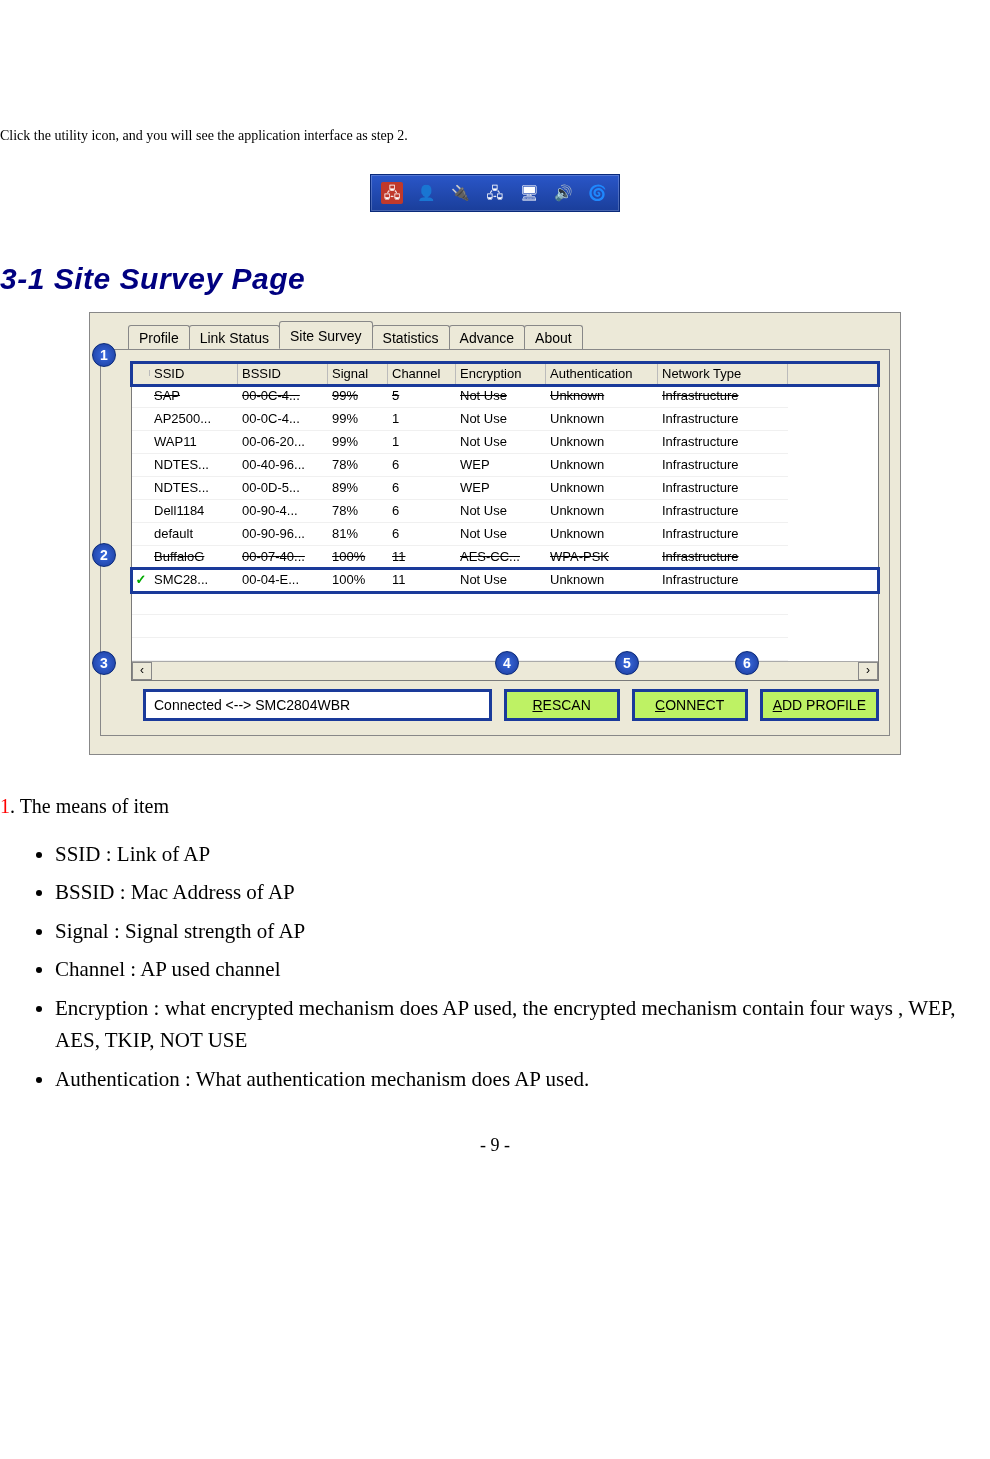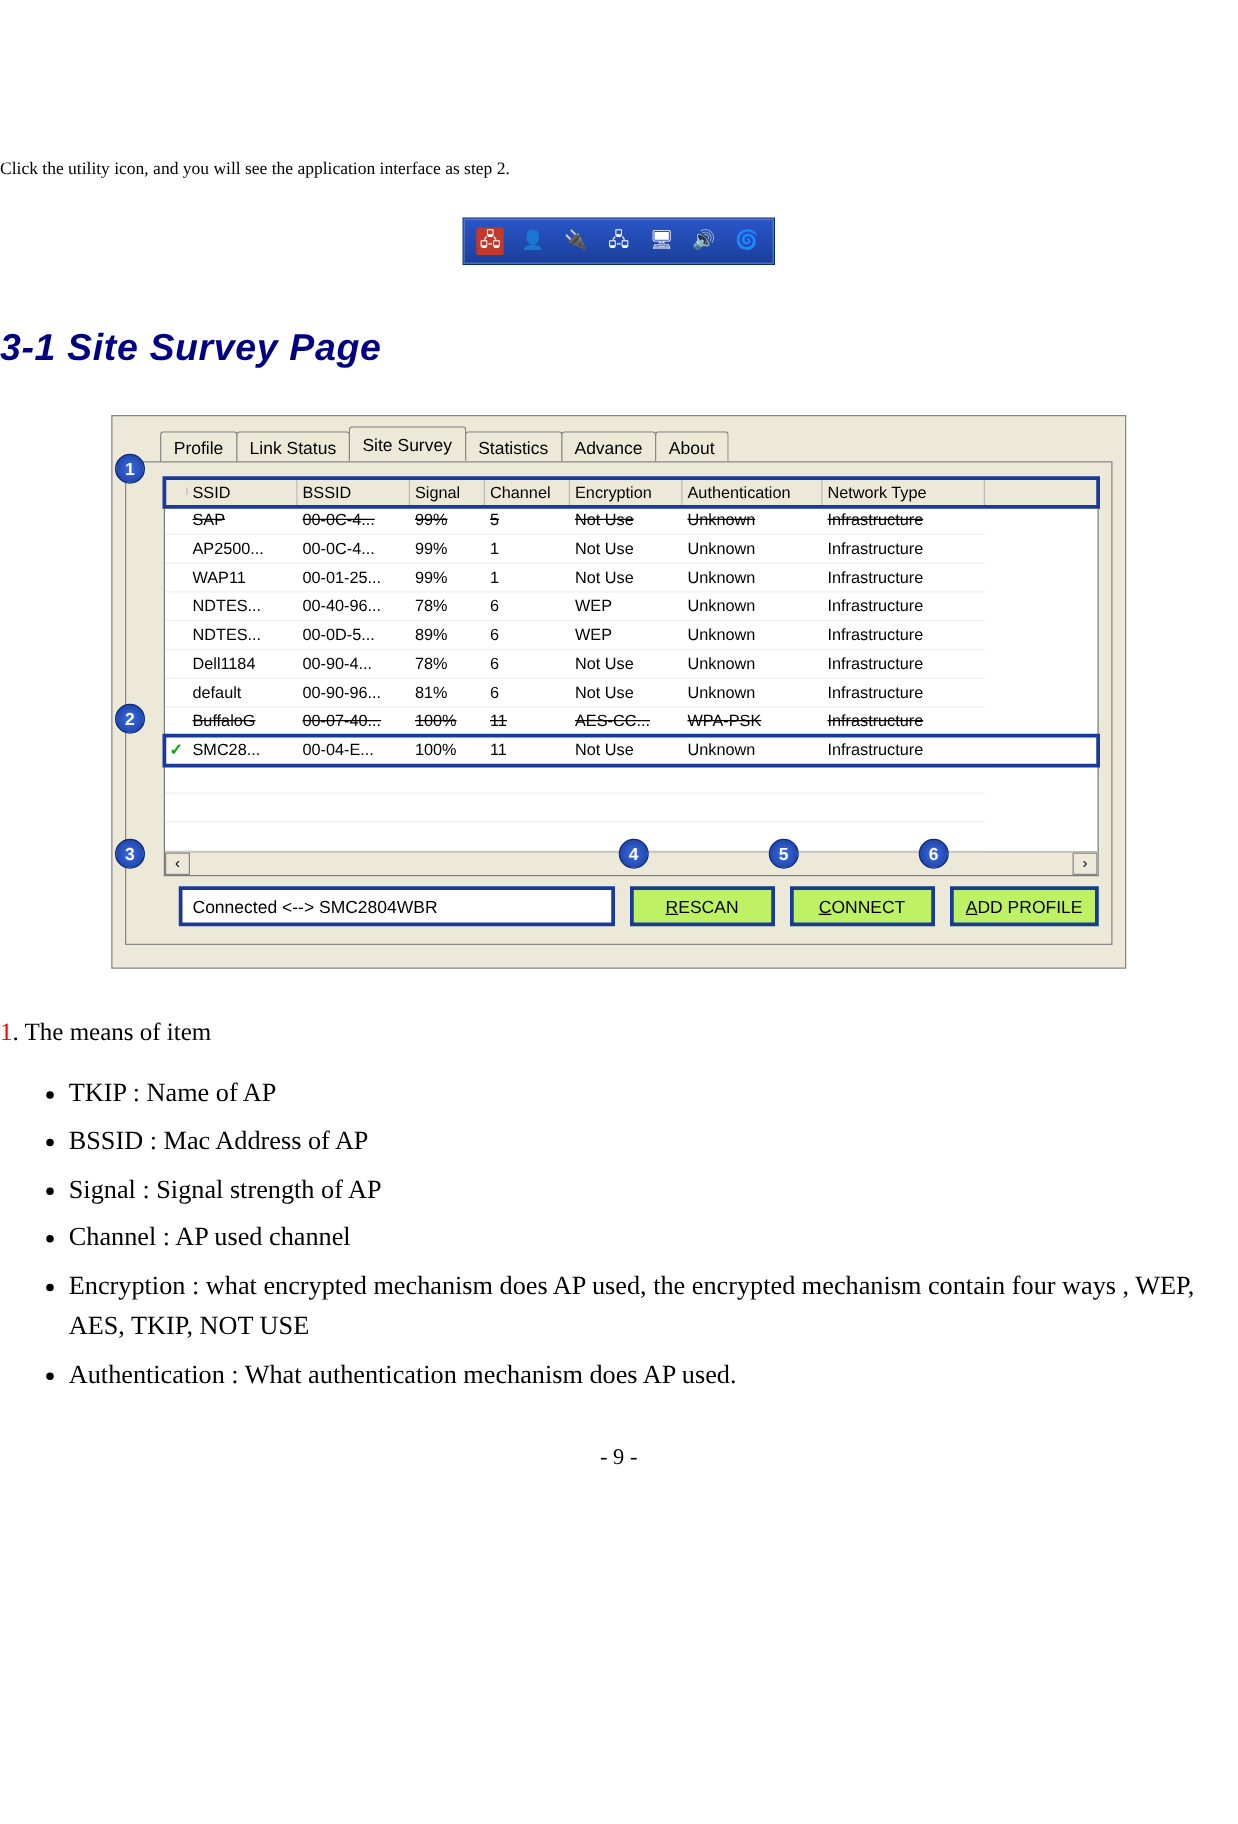--- a/index.html
+++ b/index.html
@@ -51,21 +51,21 @@
     line-height: 22px;
     text-align: center;
     font-size: 15px;
   }
   h2.section {
     font-family: Arial, sans-serif;
     font-weight: bold;
     font-style: italic;
     color: #000080;
     font-size: 30px;
-    margin: 30px 0 36px 0;
+    margin: 30px 0 16px 0;
     letter-spacing: 0.5px;
   }
   
   .shot {
     width: 790px;
     margin: 0 auto 40px auto;
     background: #ece9d8;
     border: 1px solid #888;
     padding: 8px 10px 18px 10px;
     position: relative;
@@ -304,21 +304,21 @@
               <div>00-0C-4...</div>
               <div>99%</div>
               <div>1</div>
               <div>Not Use</div>
               <div>Unknown</div>
               <div>Infrastructure</div>
             </div>
             <div class="lv-row">
               <div class="iconcell"></div>
               <div>WAP11</div>
-              <div>00-01-25...</div>
+              <div>00-06-20...</div>
               <div>99%</div>
               <div>1</div>
               <div>Not Use</div>
               <div>Unknown</div>
               <div>Infrastructure</div>
             </div>
             <div class="lv-row">
               <div class="iconcell"></div>
               <div>NDTES...</div>
               <div>00-40-96...</div>
@@ -424,21 +424,21 @@
         <div class="btn blue-border"><u>C</u><span>ONNECT</span></div>
         <div class="btn blue-border"><u>A</u><span>DD PROFILE</span></div>
       </div>
     </div>
   </div>
 
   <p class="list-heading">
     <span class="num">1</span><span>. The means of item</span>
   </p>
   <ul class="bullets">
-    <li>TKIP : Name of AP</li>
+    <li>SSID : Link of AP</li>
     <li>BSSID : Mac Address of AP</li>
     <li>Signal : Signal strength of AP</li>
     <li>Channel : AP used channel</li>
     <li>Encryption : what encrypted mechanism does AP used, the encrypted mechanism contain four ways , WEP, AES, TKIP, NOT USE</li>
     <li>Authentication : What authentication mechanism does AP used.</li>
   </ul>
 
   <div class="footer">- 9 -</div>
 </div>
 

